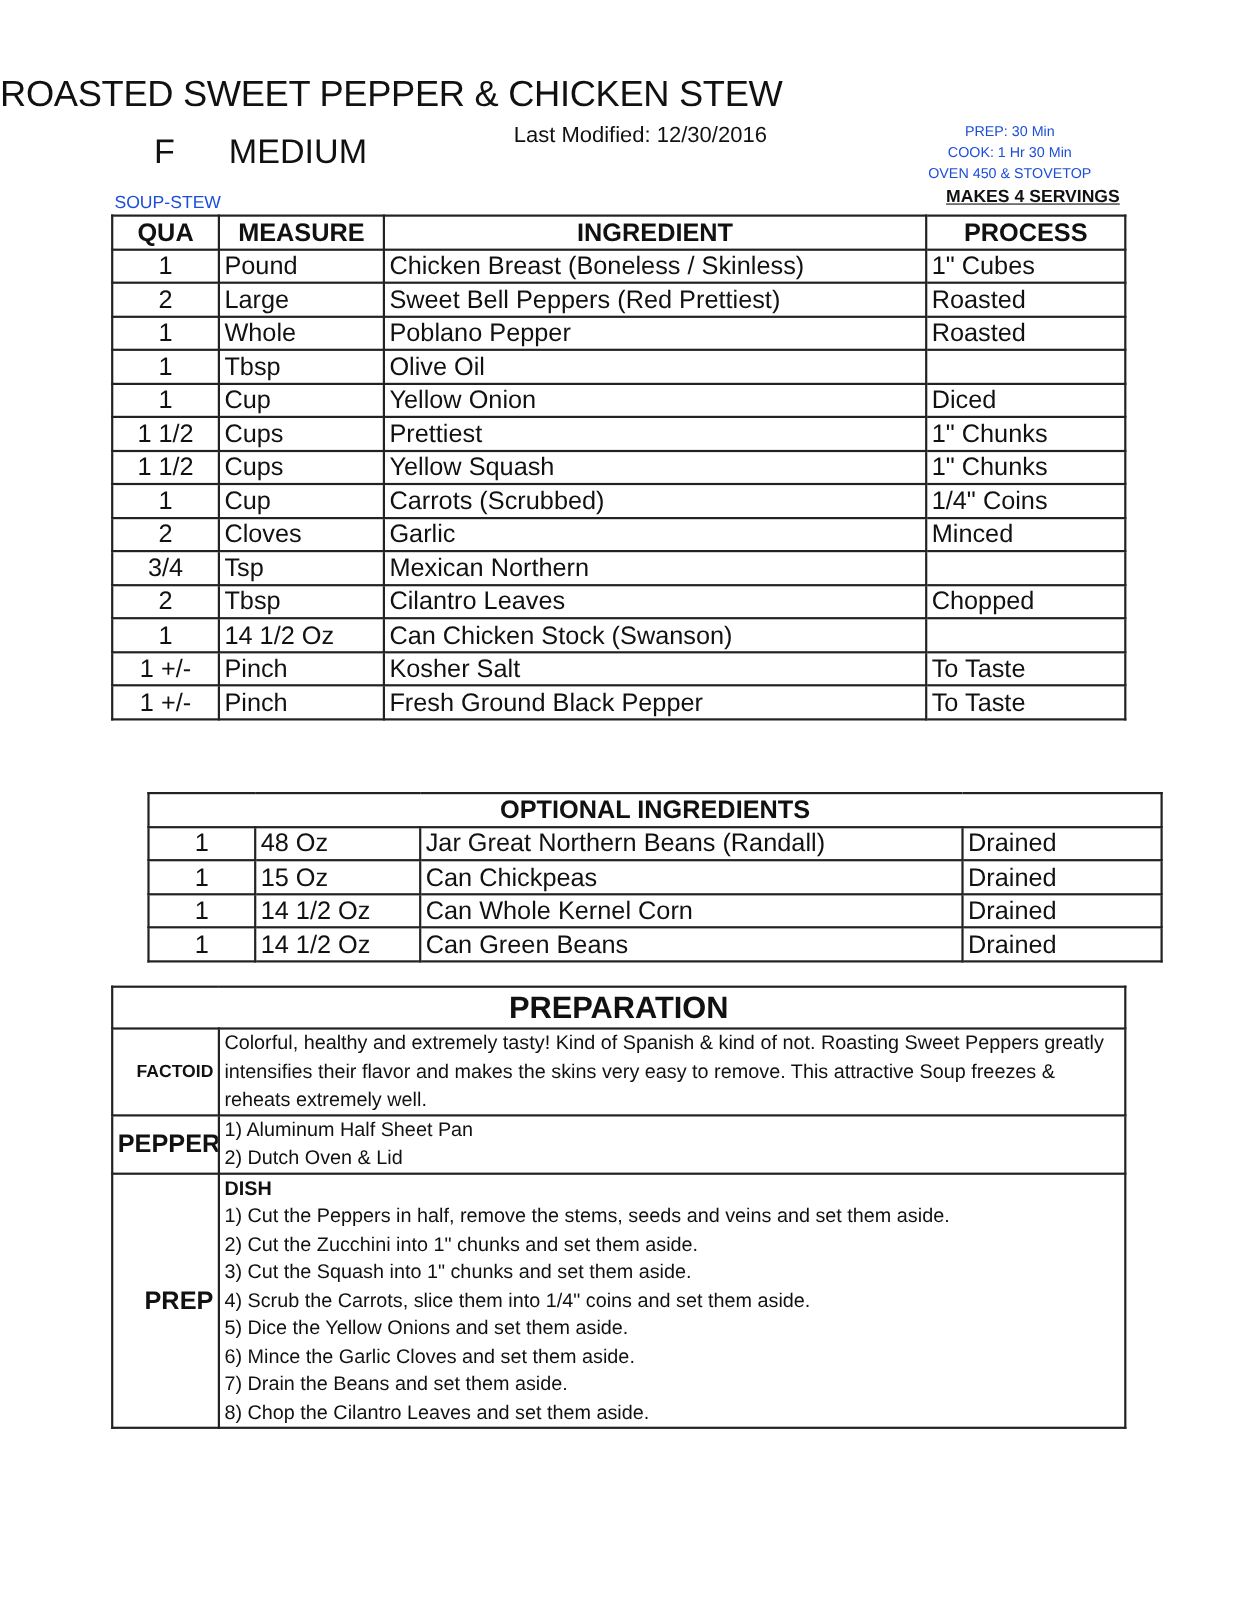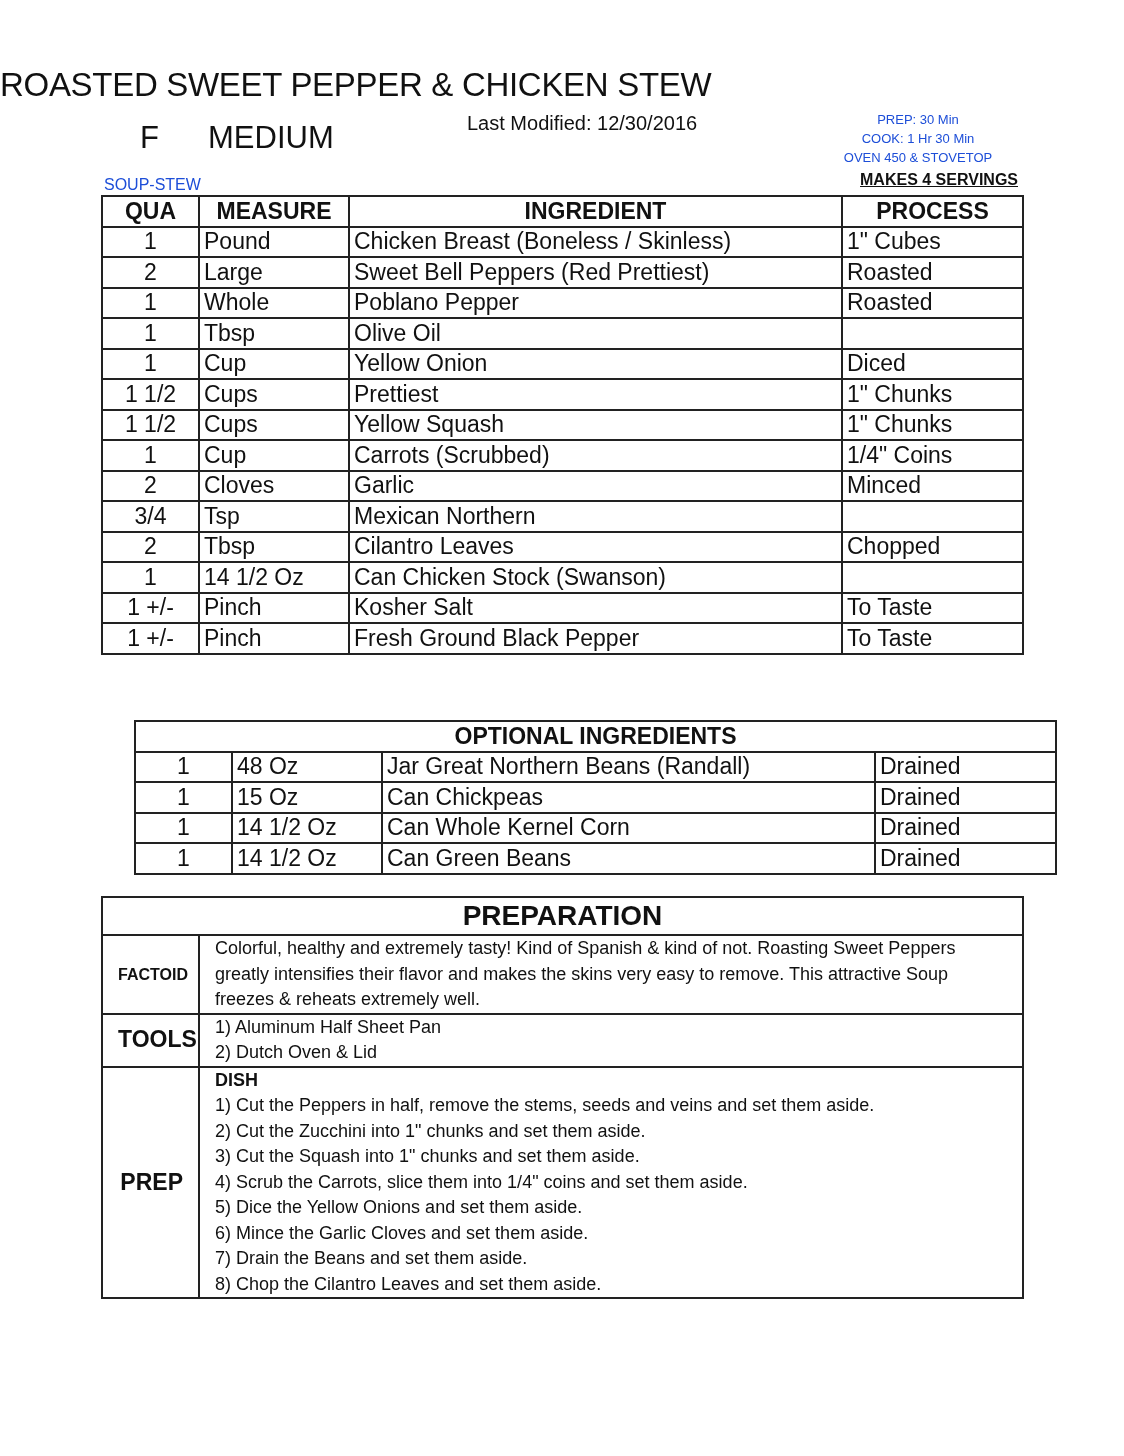--- a/index.html
+++ b/index.html
@@ -12,21 +12,21 @@
   .category { position:absolute; top:176px; left:104px; font-size:16px; color:#1d4ed8; }
   .servings { position:absolute; top:171px; right:106px; font-size:16px; font-weight:bold;text-decoration:underline; }
   table { position:absolute; left:101px; width:921px; border-collapse:collapse; table-layout:fixed; }
   td, th { border:2px solid #222; padding:0 4px; height:28.5px; font-size:23px; font-weight:normal; white-space:nowrap; overflow:hidden; }
   th { font-weight:bold; text-align:center; font-size:23px; }
   td.q { text-align:center; }
   col.c1 { width:97px; } col.c2 { width:150px; } col.c3 { width:493px; } col.c4 { width:181px; }
   #main { top:195px; }
   #opt { top:720px;margin-left:33px; }
   #prep { top:896px; }
-  #prep td { white-space:normal; font-size:18px; line-height:25.5px; vertical-align:middle; padding:0 15px;margin-left:24px; }
+  #prep td { white-space:normal; font-size:18px; line-height:25.5px; vertical-align:middle; padding:0 4px;margin-left:24px; }
   #prep td.lbl { text-align:right; font-weight:bold; }
   .h-prep { font-size:28px !important; font-weight:bold !important; text-align:center; height:36px; }
   .sec { font-weight:bold !important; }
 </style>
 </head>
 <body>
 
 <div class="title">ROASTED SWEET PEPPER &amp; CHICKEN STEW</div>
 <div class="grade">F</div>
 <div class="difficulty">MEDIUM</div>
@@ -189,21 +189,21 @@
     </colgroup>
   <tbody>
       <tr>
     <td colspan="2" class="h-prep">PREPARATION</td>
   </tr>
   <tr>
     <td class="lbl" style="font-size:16px">FACTOID</td>
     <td>Colorful, healthy and extremely tasty! Kind of Spanish &amp; kind of not. Roasting Sweet Peppers greatly intensifies their flavor and makes the skins very easy to remove. This attractive Soup freezes &amp; reheats extremely well.</td>
   </tr>
   <tr>
-    <td class="lbl" style="font-size:23px">TOOLS</td>
+    <td class="lbl" style="font-size:23px">PEPPER</td>
     <td>
       <div>1) Aluminum Half Sheet Pan</div>
       <div>2) Dutch Oven &amp; Lid</div>
     </td>
   </tr>
   <tr>
     <td class="lbl" style="font-size:23px">PREP</td>
     <td>
       <div class="sec">DISH</div>
       <div>1) Cut the Peppers in half, remove the stems, seeds and veins and set them aside.</div>

